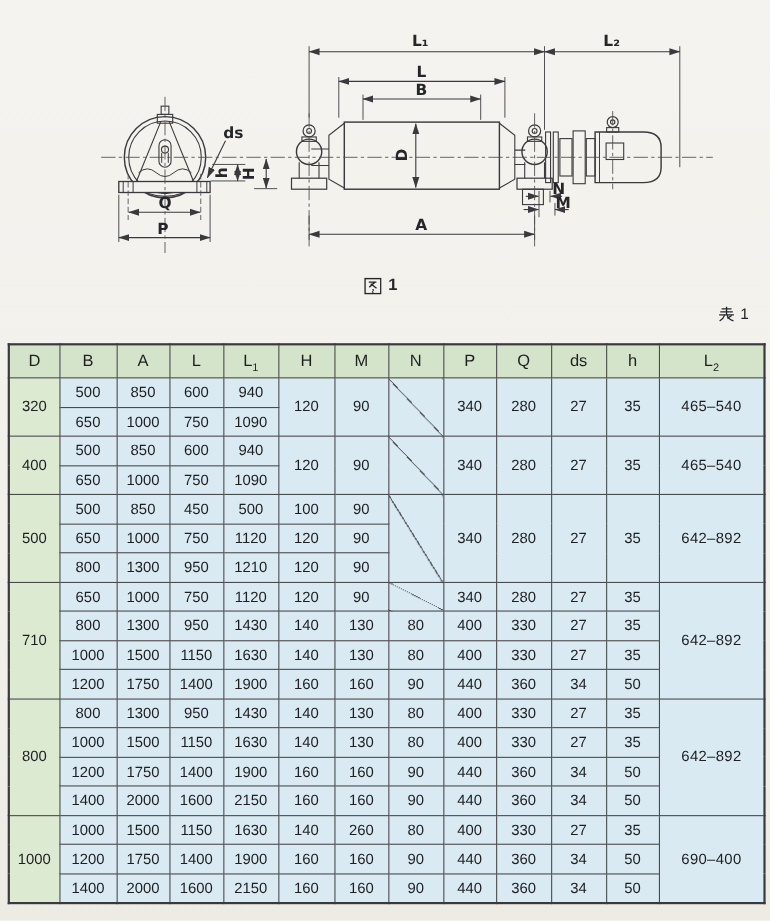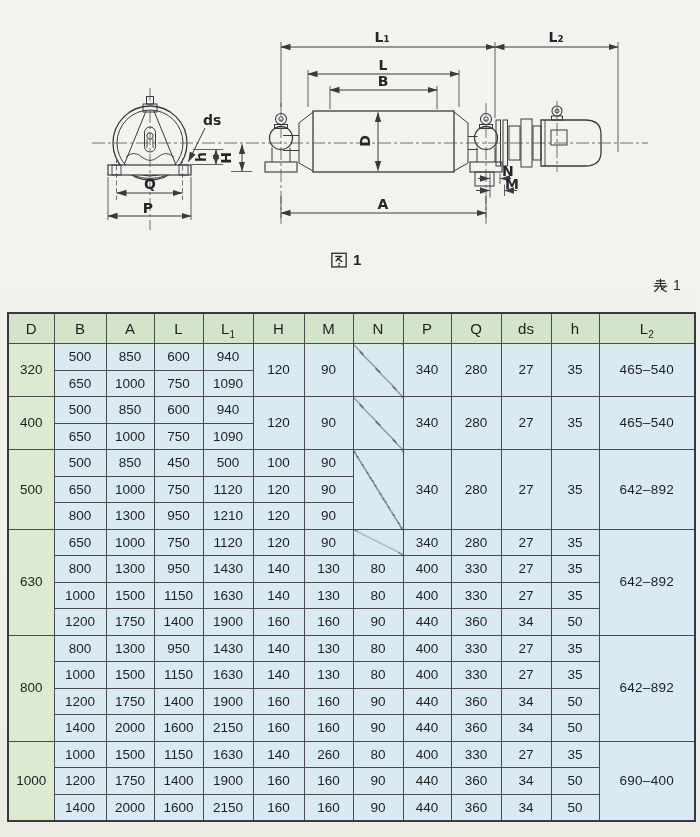--- a/index.html
+++ b/index.html
@@ -278,21 +278,21 @@
         </tr>
         <tr>
           <td>800</td>
           <td>1300</td>
           <td>950</td>
           <td>1210</td>
           <td>120</td>
           <td>90</td>
         </tr>
         <tr>
-          <td rowspan="4" class="d">630</td>
+          <td rowspan="4" class="d">710</td>
           <td>650</td>
           <td>1000</td>
           <td>750</td>
           <td>1120</td>
           <td>120</td>
           <td>90</td>
           <td class="slash"></td>
           <td>340</td>
           <td>280</td>
           <td>27</td>

